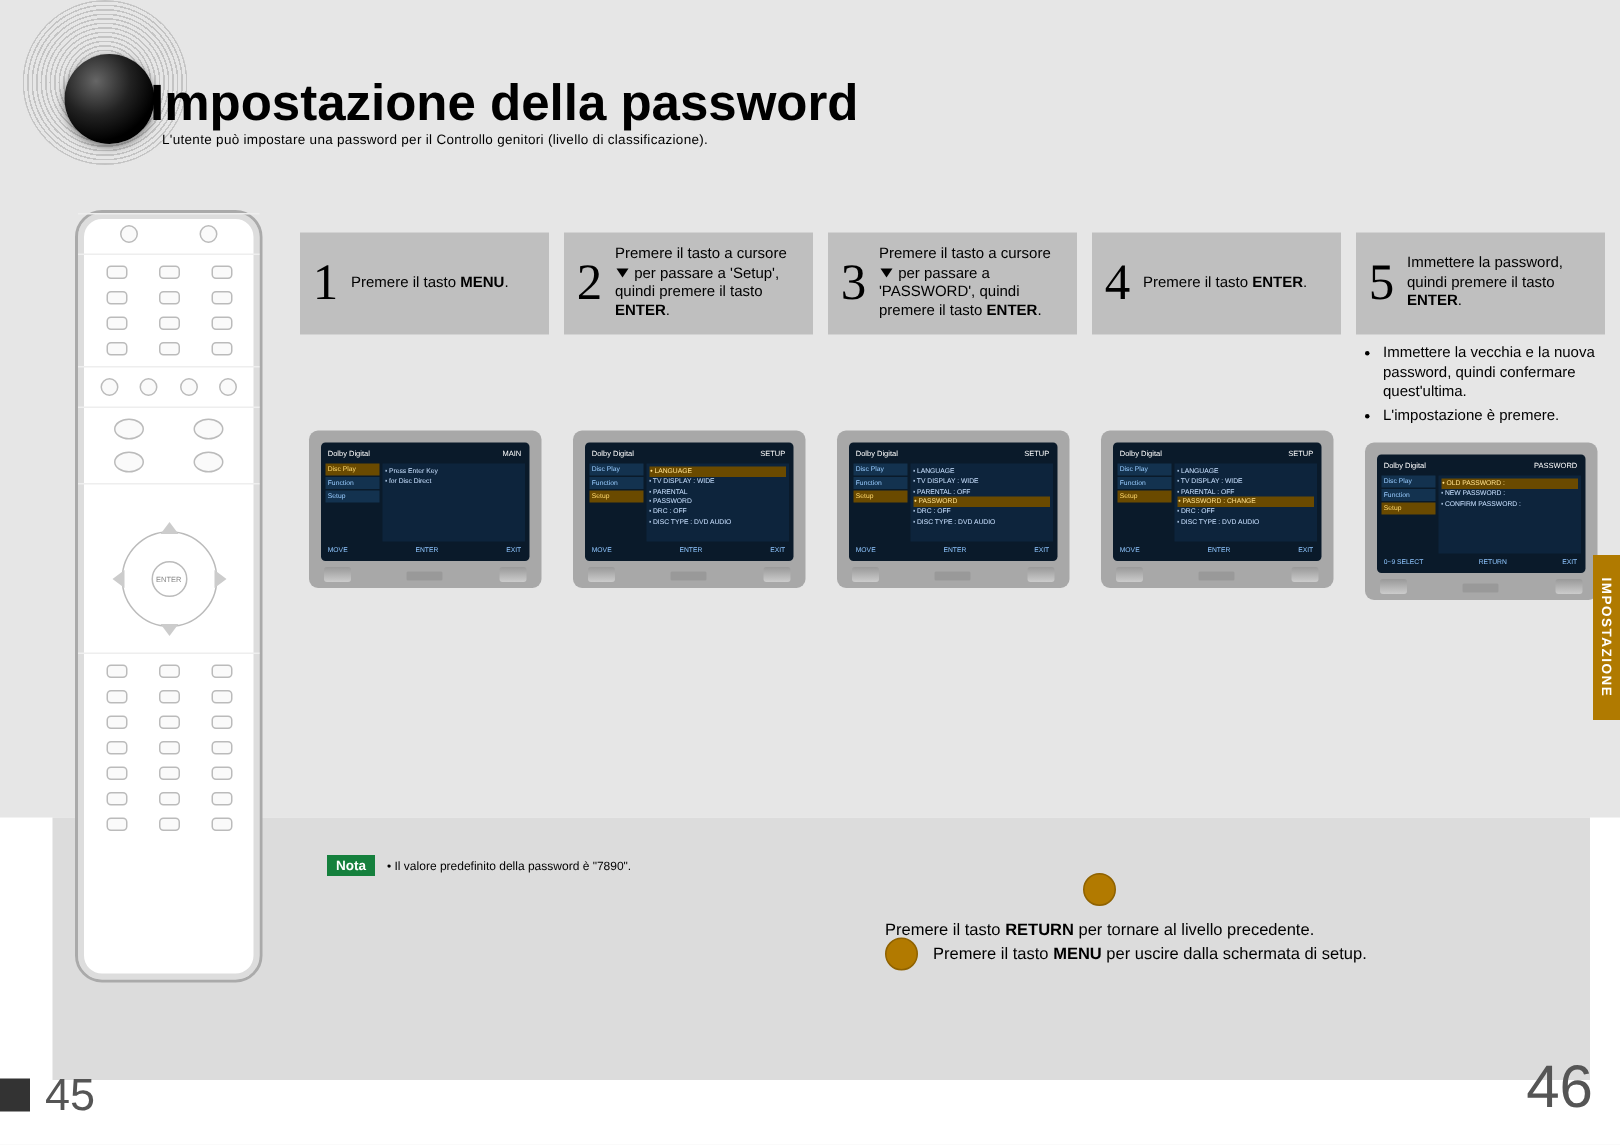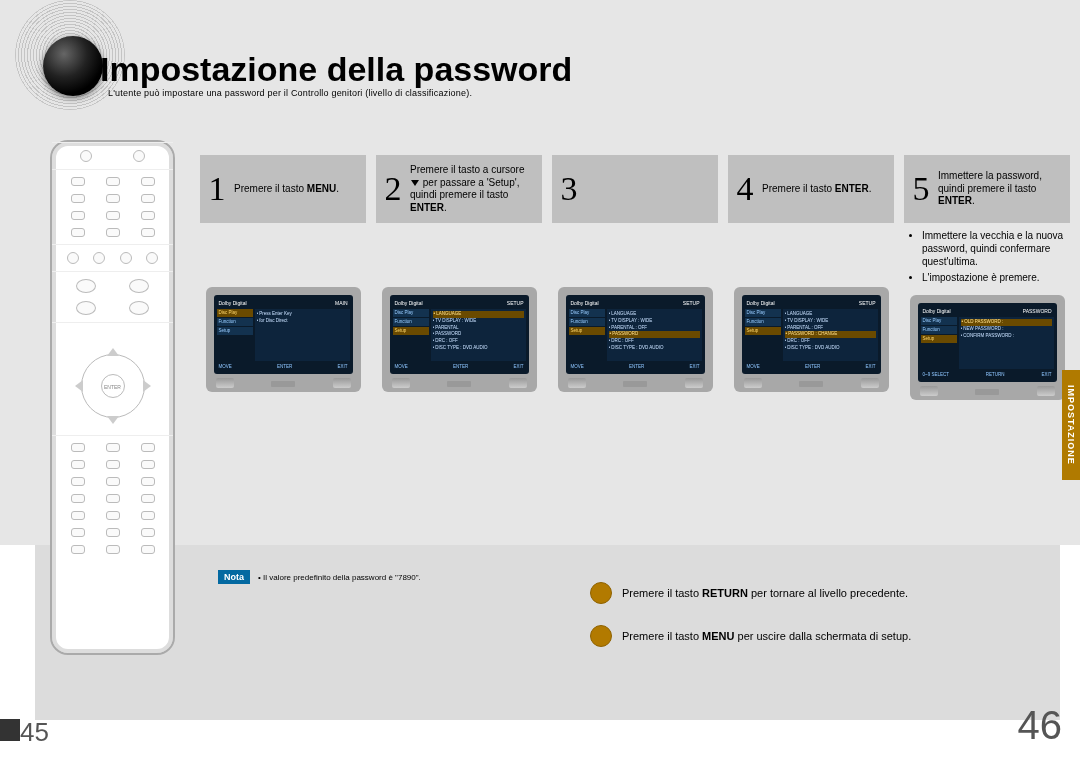--- a/index.html
+++ b/index.html
@@ -67,32 +67,32 @@
   .tv-main .line.hl { background: #6a4a00; color: #ffe08a; padding: 0 1px; }
   .tv-foot { color: #8fc6ff; font-size: 4.5px; display: flex; justify-content: space-between; padding: 1px 2px; margin-top: 2px; }
 
   .down-tri { display: inline-block; width: 0; height: 0; border-left: 4px solid transparent; border-right: 4px solid transparent; border-top: 6px solid #000; vertical-align: middle; margin: 0 1px; }
 
   
   .side-tab { position: absolute; right: 0; top: 370px; width: 18px; height: 110px; background: #b07a00; color: #fff; font-size: 9px; font-weight: bold; writing-mode: vertical-rl; text-orientation: mixed; display: flex; align-items: center; justify-content: center; letter-spacing: 1px; }
 
   
   .nota-row { position: absolute; left: 218px; top: 570px; display: flex; align-items: center; gap: 8px; }
-  .nota-badge { background: #0369a1; color: #fff; font-size: 9px; font-weight: bold; padding: 2px 6px; }
+  .nota-badge { background: #15803d; color: #fff; font-size: 9px; font-weight: bold; padding: 2px 6px; }
   .nota-text { font-size: 8px; color: #000; }
 
   .tip { position: absolute; left: 590px; display: flex; align-items: center; gap: 10px; }
-  .tip1 { top: 582px; }
+  .tip1 { top: 582px; flex-direction: column; }
   .tip2 { top: 625px; text-align: right; }
   .tip-dot { width: 22px; height: 22px; border-radius: 50%; background: #b27a00; border: 1px solid #8f6200; }
   .tip-text { font-size: 11px; color: #000; }
   .tip-text b { font-weight: bold; }
 
   
-  .pnum-left { position: absolute; left: 20px; bottom: 15px; font-size: 26px; color: #555; }
+  .pnum-left { position: absolute; left: 30px; bottom: 15px; font-size: 30px; color: #555; }
   .pnum-left-bar { position: absolute; left: 0; bottom: 22px; width: 20px; height: 22px; background: #333; }
   .pnum-right { position: absolute; right: 18px; bottom: 15px; font-size: 40px; color: #555; }
 </style>
 </head>
 <body>
 
 <div class="page">
   <div class="upper"></div>
   <div class="lower-inner"></div>
 
@@ -272,20 +272,21 @@
           <div class="tv-base">
             <div class="sp"></div>
             <div class="mid"></div>
             <div class="sp"></div>
           </div>
         </div>
       </div>
       <div class="step">
         <div class="step-head">
           <div class="step-num">3</div>
+          <div class="step-text"><span>Premere il tasto a cursore </span><span class="down-tri"></span><span> per passare a 'PASSWORD', quindi premere il tasto </span><b>ENTER</b><span>.</span></div>
         </div>
         <div class="tv shift" style="margin-top: 64px;">
           <div class="tv-screen">
             <div class="tv-title">
               <span>Dolby Digital</span>
               <span>SETUP</span>
             </div>
             <div class="tv-body">
               <div class="tv-side">
                 <div class="tab">Disc Play</div>

